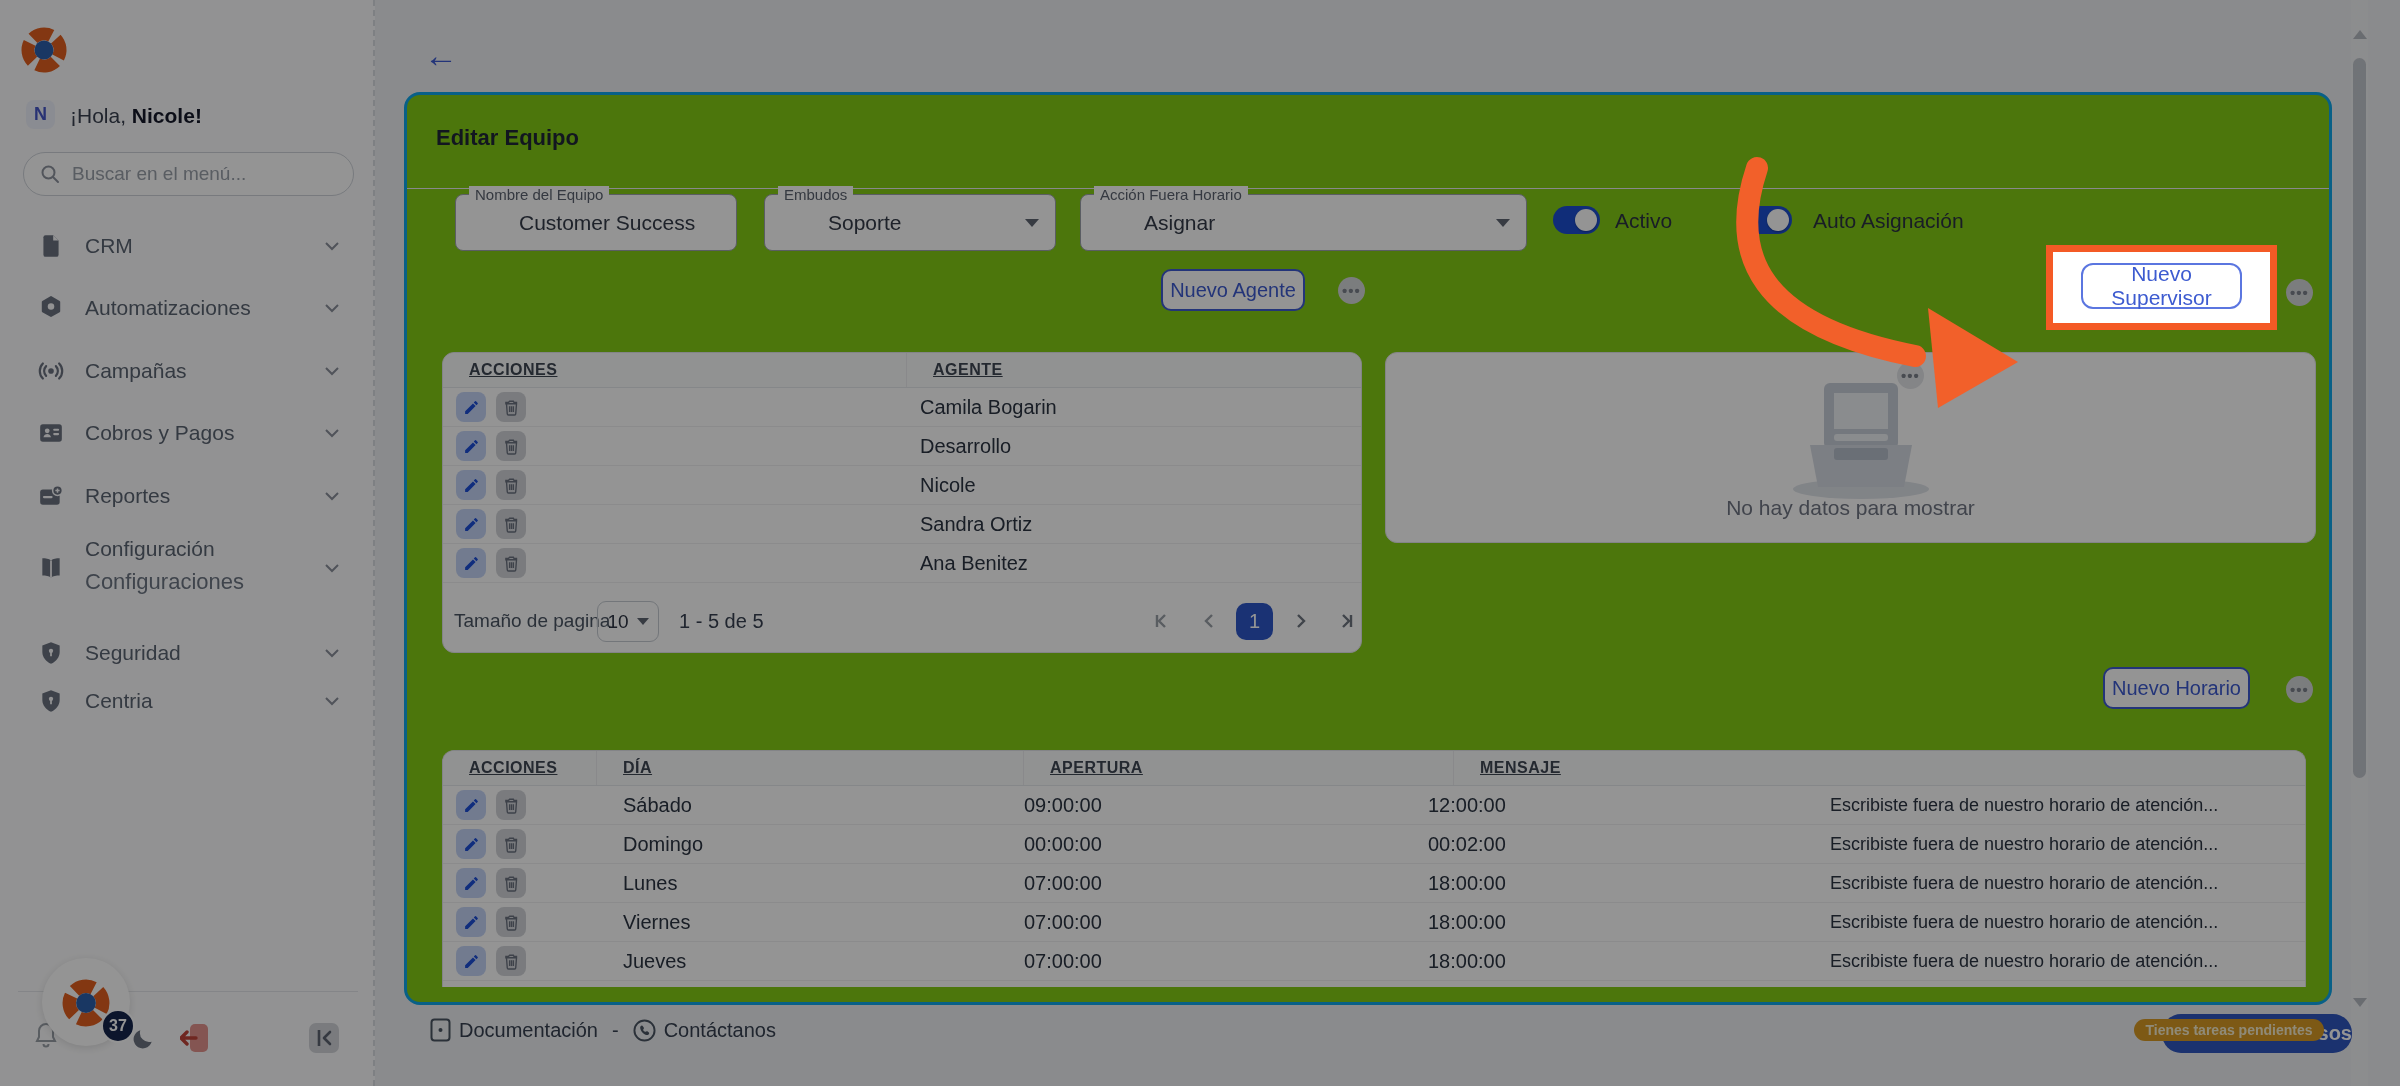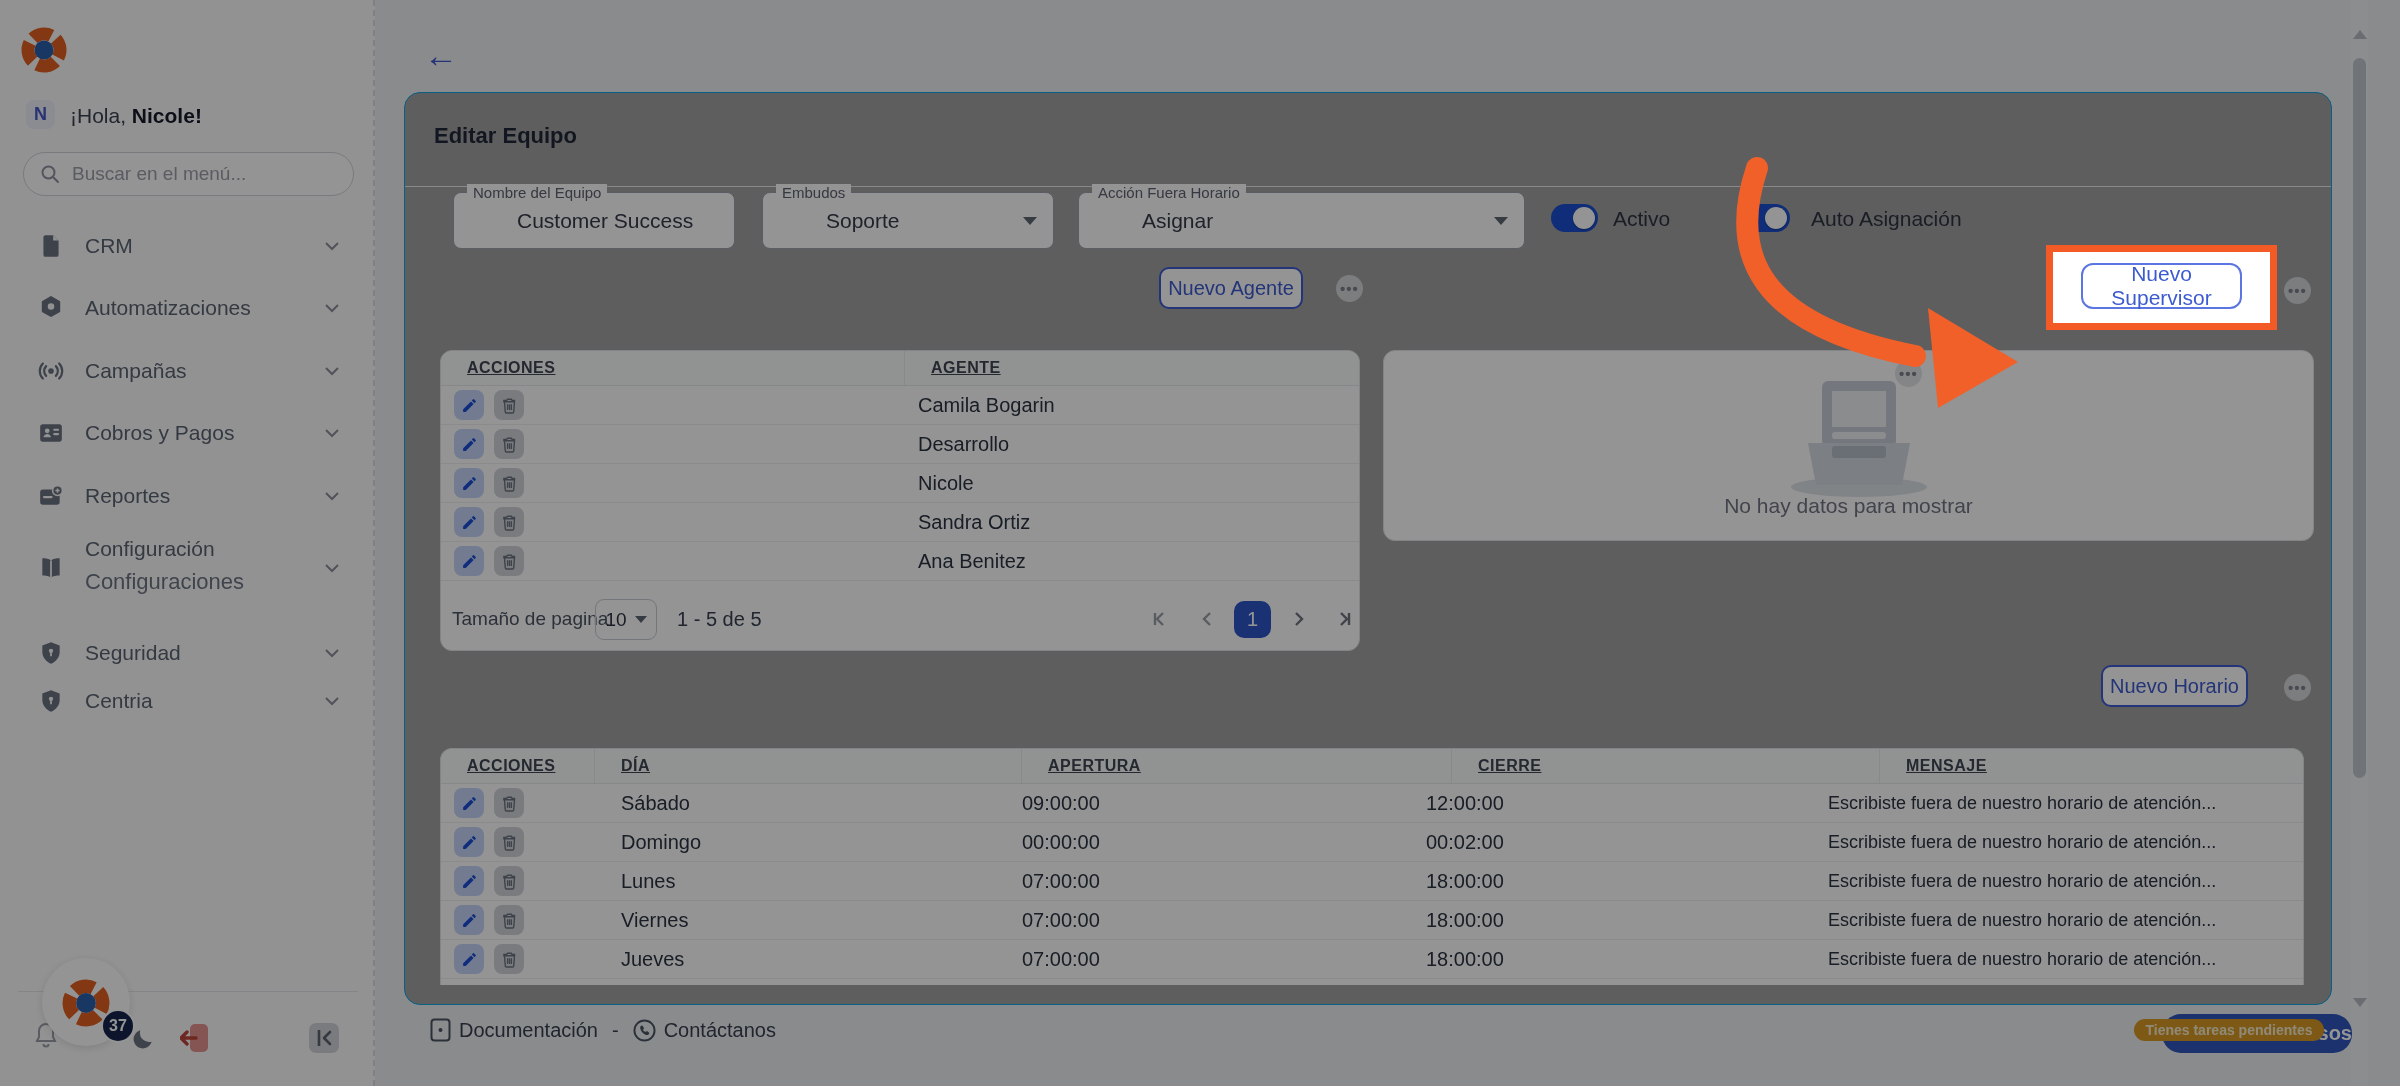--- a/index.html
+++ b/index.html
@@ -21,21 +21,21 @@
   .nav-lb2 { position:absolute; left:85px; top:8px; font-size:21px; color:#5b6472; }
   .nav-sub { position:absolute; left:85px; top:40px; font-size:22px; color:#6d7684; }
   .nav-ch { position:absolute; left:324px; top:50%; transform:translateY(-50%); }
 
   .side-divider { position:absolute; left:18px; top:991px; width:340px; height:1px; background:#e4e6ea; }
   .float-circle { position:absolute; left:42px; top:958px; width:88px; height:88px; border-radius:50%; background:#fff; box-shadow:0 2px 8px rgba(0,0,0,.12); }
   .notif-badge { position:absolute; left:101px; top:1009px; width:34px; height:34px; border-radius:50%; background:#16254d; color:#fff; font-weight:bold; font-size:16px; display:flex; align-items:center; justify-content:center; border:2px solid #fff; }
 
   
   .back-arrow { position:absolute; left:424px; top:38px; color:#3d5bd0; font-size:34px; line-height:34px; cursor:pointer; }
-  .card { position:absolute; left:404px; top:92px; width:1928px; height:913px; background:#a3a3a3; border:1px solid #0ea5e9; border-radius:16px; }
+  .card { position:absolute; left:404px; top:92px; width:1928px; height:913px; background:#84cc16; border:3px solid #0ea5e9; border-radius:16px; }
   .card-title { position:absolute; left:29px; top:30px; font-size:22px; font-weight:bold; color:#1f2737; }
   .card-hdiv { position:absolute; left:0; top:93px; width:100%; height:1px; background:#ecedf1; }
 
   .field { position:absolute; height:57px; border:1px solid #9ba1ab; border-radius:8px; background:#fff; }
   .field .flabel { position:absolute; left:13px; top:-9px; background:#fff; padding:0 6px; font-size:15px; color:#5c6370; white-space:nowrap; }
   .field .fvalue { position:absolute; left:18px; top:50%; transform:translateY(-50%); font-size:21px; color:#343b49; border:none; outline:none; background:transparent; width:85%; font-family:inherit;margin-left:45px; }
   .field .caret { position:absolute; right:16px; top:50%; transform:translateY(-50%); width:0; height:0; border-left:7px solid transparent; border-right:7px solid transparent; border-top:8px solid #5f6673; }
 
   .toggle { position:absolute; width:47px; height:28px; border-radius:14px; background:#1d4fd0; cursor:pointer; }
   .toggle .knob { position:absolute; right:3px; top:3px; width:22px; height:22px; border-radius:50%; background:#fff; box-shadow:0 1px 2px rgba(0,0,0,.3); }
@@ -397,21 +397,20 @@
     </div>
 
     <button class="btn-outline" style="left:1696px;top:572px;width:147px;height:42px">Nuevo Horario</button>
     <div class="dots-btn" style="left:1879px;top:581px">•••</div>
 
     <div class="panel" style="left:35px;top:655px;width:1864px;height:237px;border-radius:12px 12px 0 0;border-bottom:none">
       <div class="thead">
         <div class="th" style="width:154px">ACCIONES</div>
         <div class="th" style="width:427px">DÍA</div>
         <div class="th" style="width:430px">APERTURA</div>
-        <div class="th" style="width:428px">CIERRE</div>
         <div class="th" style="flex:1">MENSAJE</div>
       </div>
 
       <div class="trow">
         <div style="display:flex;padding-left:13px;width:154px">
           <button class="act-btn act-edit">
               <svg width="17" height="17" viewBox="0 0 24 24">
                 <path d="M3 17.3V21h3.7L17.8 9.9l-3.7-3.7L3 17.3zM20.7 7a1 1 0 0 0 0-1.4l-2.3-2.3a1 1 0 0 0-1.4 0l-1.8 1.8 3.7 3.7L20.7 7z" fill="#1d4ed8"></path>
               </svg>
             </button>

